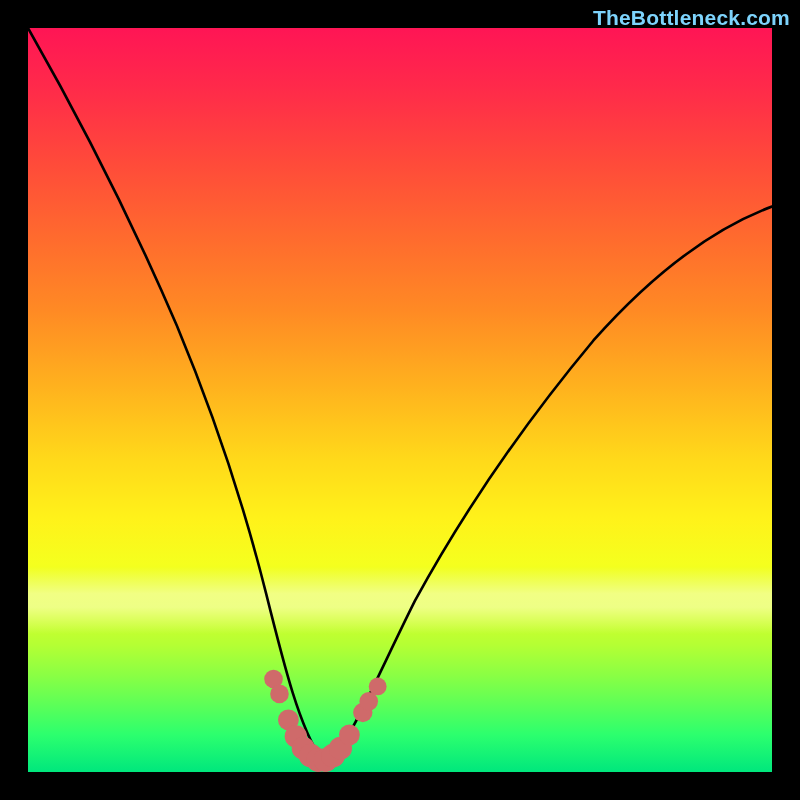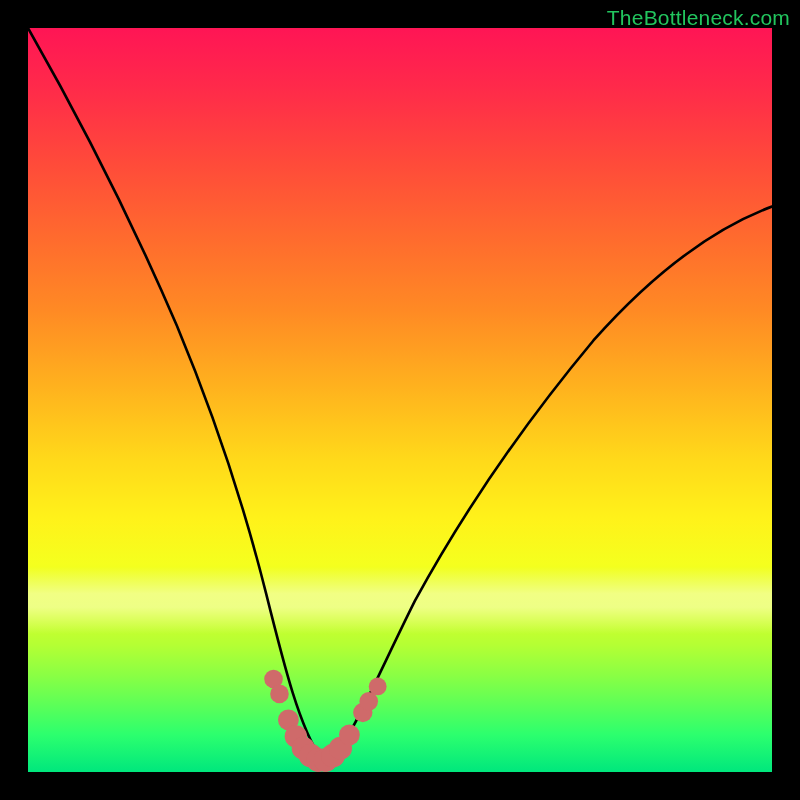--- a/index.html
+++ b/index.html
@@ -59,24 +59,24 @@
       rgba(255,255,200,0.0) 0%,
       rgba(255,255,210,0.55) 40%,
       rgba(255,255,210,0.55) 60%,
       rgba(255,255,200,0.0) 100%
     );
   }
   .watermark {
     position: absolute;
     top: 6px;
     right: 10px;
-    color: #22c55e;
+    color: #7dd3fc;
     font-size: 21px;
     letter-spacing: 0.2px;
-    font-weight: 400;
+    font-weight: 700;
     user-select: none;
   }
   svg.curves {
     position: absolute;
     inset: 0;
   }
 </style>
 </head>
 <body>
 

